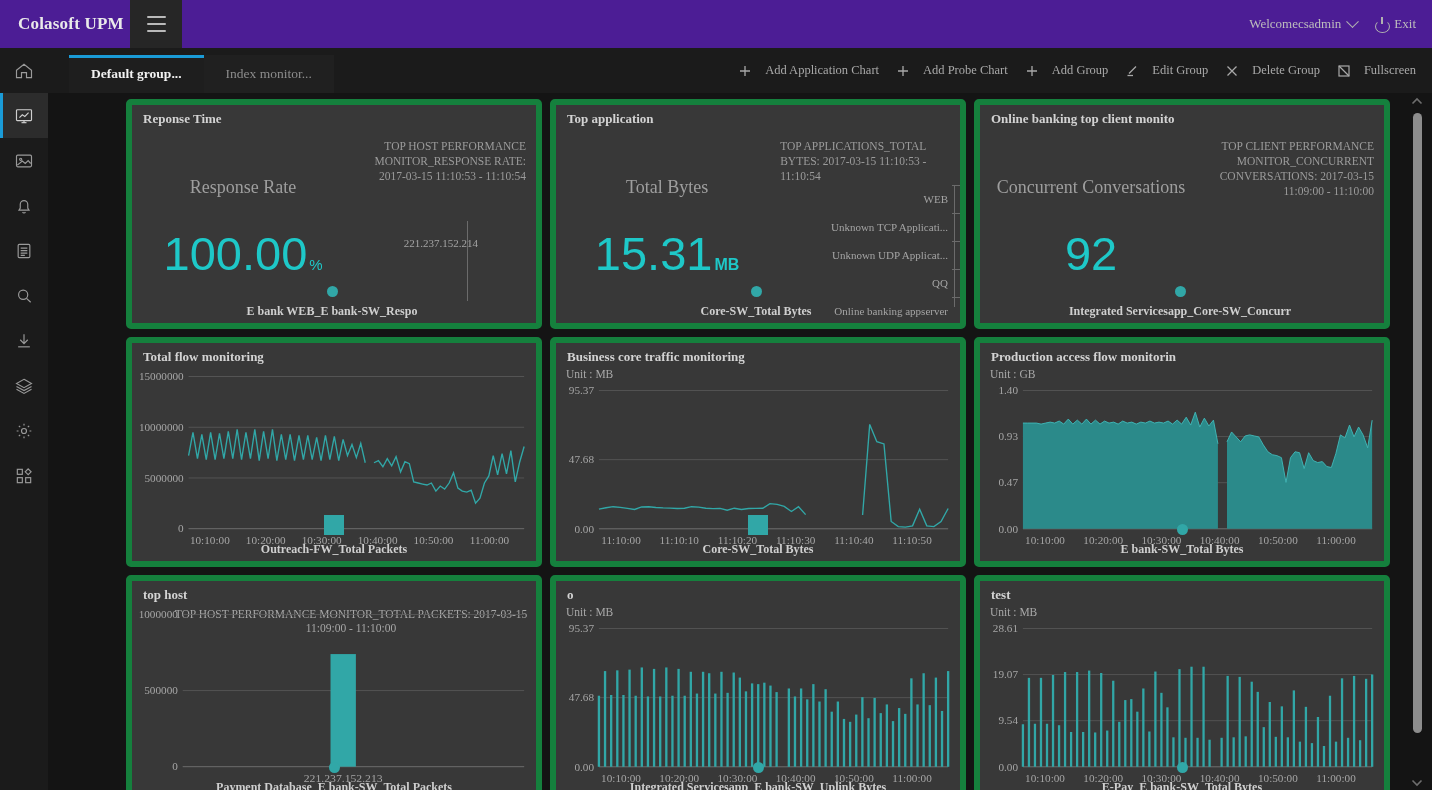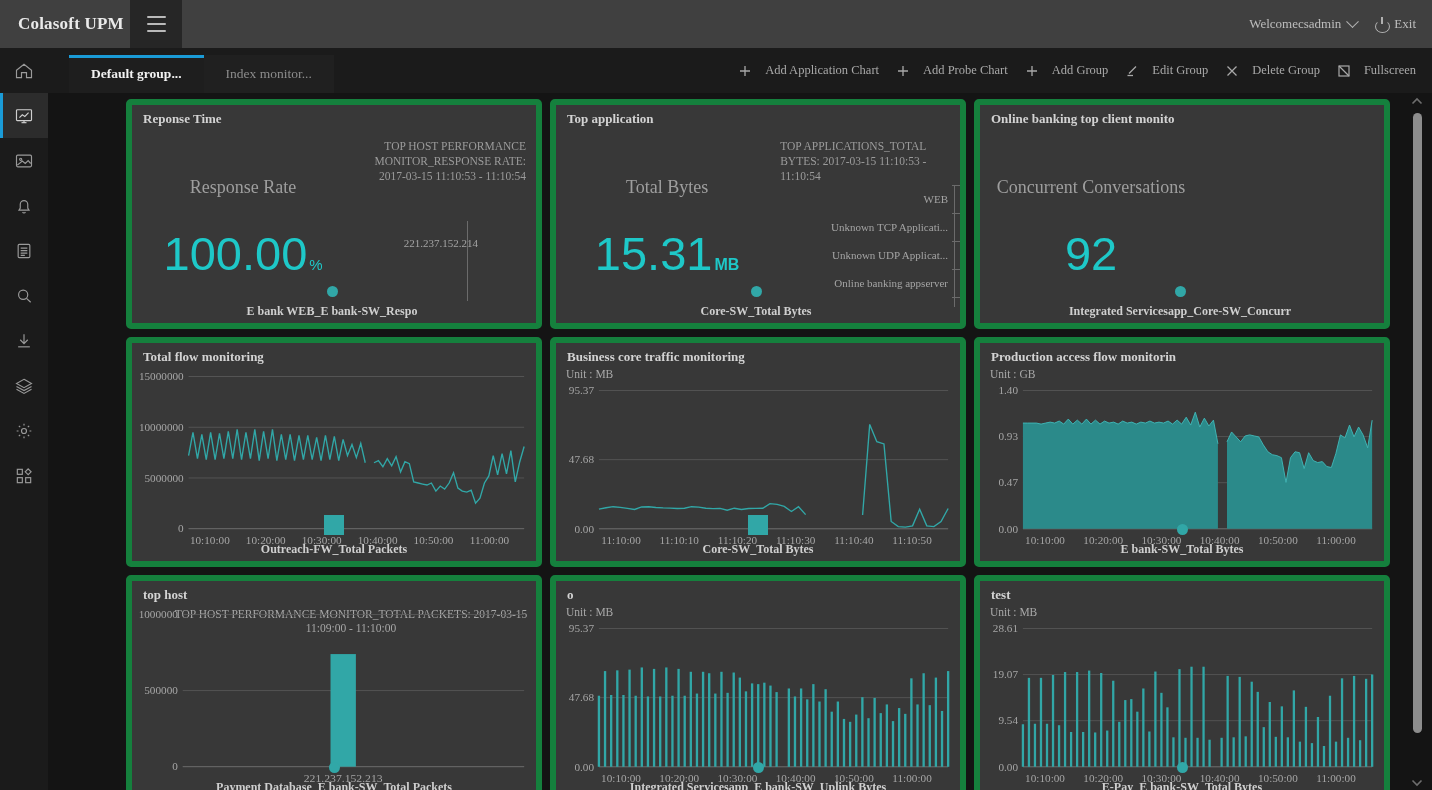--- a/index.html
+++ b/index.html
@@ -6,21 +6,21 @@
   html, body {
     width: 1432px; height: 790px;
     background: #141414;
     font-family: "Liberation Serif", "DejaVu Serif", serif;
     overflow: hidden;
   }
   .app { position: relative; width: 1432px; height: 790px; display: flex; flex-direction: column; }
 
   
   .header {
-    height: 48px; background: #404040; display: flex; align-items: center;
+    height: 48px; background: #4c1d95; display: flex; align-items: center;
     flex: 0 0 48px; position: relative; z-index: 5;
   }
   .brand {
     width: 130px; height: 48px; display: flex; align-items: center; padding-left: 18px;
     color: #eaeaea; font-size: 17px; font-weight: bold; letter-spacing: .2px;
   }
   .hamburger {
     width: 52px; height: 48px; background: #262626;
     display: flex; flex-direction: column; align-items: center; justify-content: center; gap: 5px;
     cursor: pointer;
@@ -345,20 +345,21 @@
                   <div class="kpi-bars" style="top:56px;">
                     <div class="kpi-axis" style="right:5px; top:0; bottom:0;"></div>
                     <div class="kpi-tick" style="right:0px; top:0px;"></div>
                     <div class="kpi-tick" style="right:0px; top:28px;"></div>
                     <div class="kpi-tick" style="right:0px; top:56px;"></div>
                     <div class="kpi-tick" style="right:0px; top:84px;"></div>
                     <div class="kpi-tick" style="right:0px; top:112px;"></div>
                     <div class="kpi-bar-row" style="padding-right:12px;">WEB</div>
                     <div class="kpi-bar-row" style="padding-right:12px;">Unknown TCP Applicati...</div>
                     <div class="kpi-bar-row" style="padding-right:12px;">Unknown UDP Applicat...</div>
+                    <div class="kpi-bar-row" style="padding-right:12px;">QQ</div>
                     <div class="kpi-bar-row" style="padding-right:12px;">Online banking appserver</div>
                   </div>
                 </div>
               </div>
               <div class="legend right">
                 <span class="dot"></span>
                 <span>Core-SW_Total Bytes</span>
               </div>
             </div>
           </div>
@@ -367,20 +368,21 @@
             <div class="card-title">Online banking top client monito</div>
             <div class="card-body">
               <div class="kpi">
                 <div class="kpi-left">
                   <div class="kpi-label">Concurrent Conversations</div>
                   <div class="kpi-value">
                     <span>92</span>
                   </div>
                 </div>
                 <div class="kpi-right">
+                  <div class="kpi-caption">TOP CLIENT PERFORMANCE MONITOR_CONCURRENT CONVERSATIONS: 2017-03-15 11:09:00 - 11:10:00</div>
                 </div>
               </div>
               <div class="legend right">
                 <span class="dot"></span>
                 <span>Integrated Servicesapp_Core-SW_Concurr</span>
               </div>
             </div>
           </div>
 
           <div class="card">

